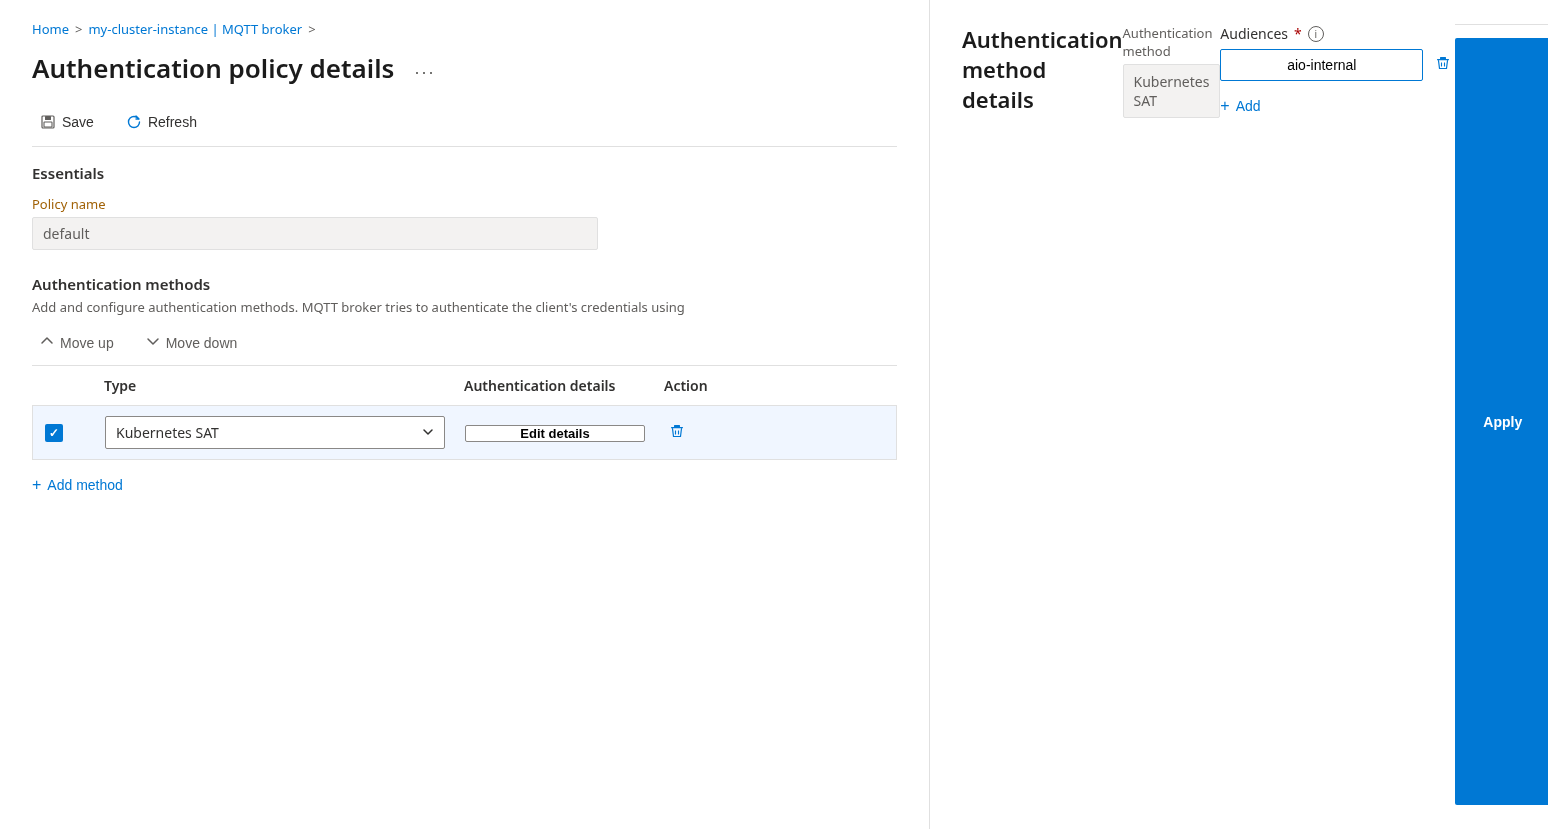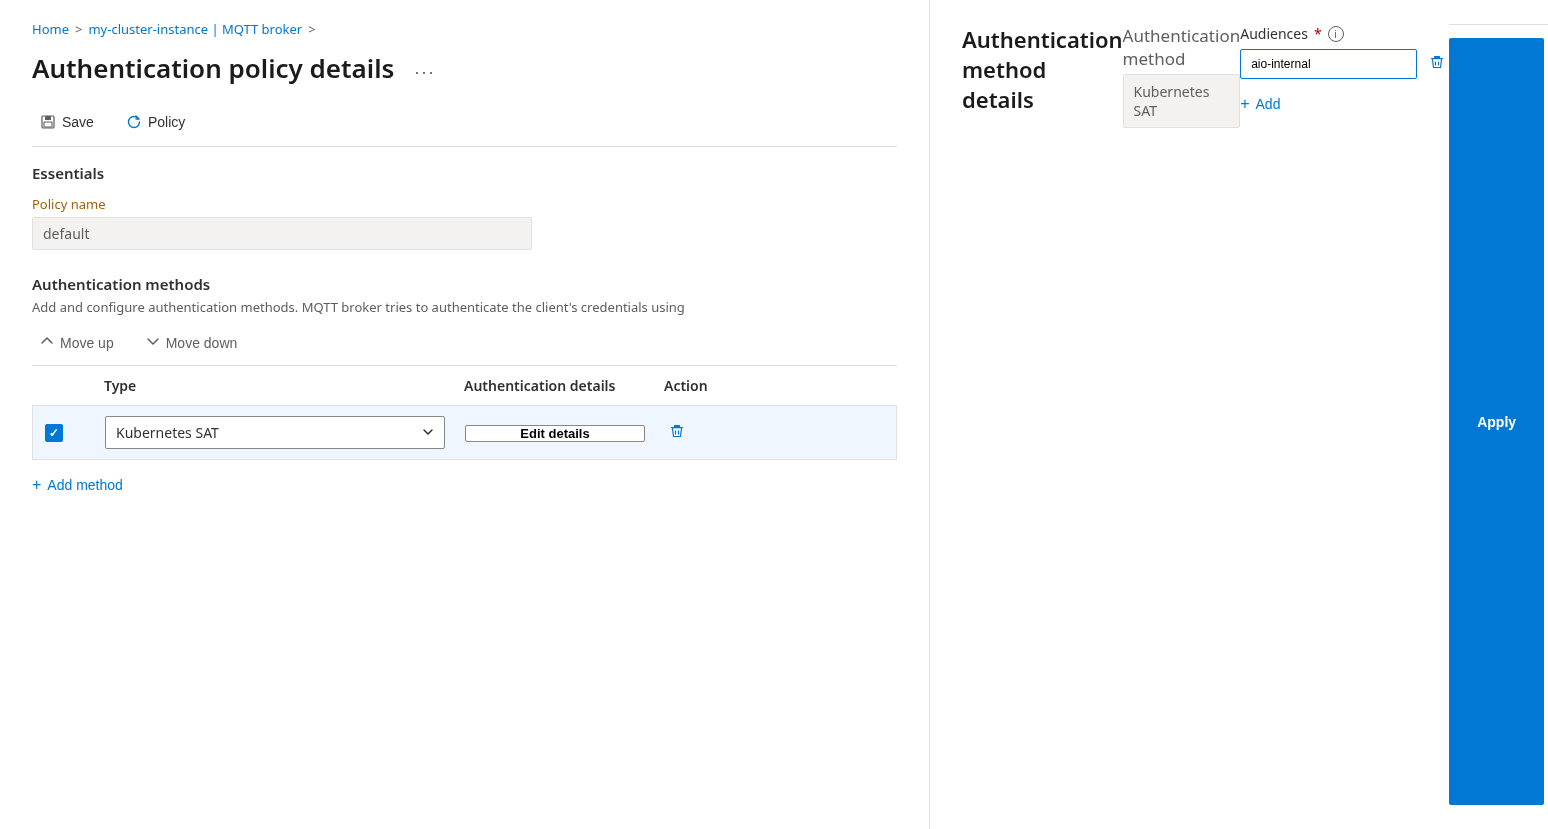--- a/index.html
+++ b/index.html
@@ -90,21 +90,21 @@
       color: #a16207;
       margin-bottom: 4px;
     }
     .field-readonly {
       background: #f3f2f1;
       border: 1px solid #e0e0e0;
       padding: 6px 10px;
       font-size: 14px;
       color: #605e5c;
       border-radius: 2px;
-      width: 500px;
+      width: 566px;
       margin-bottom: 20px;
     }
 
     .auth-methods-title {
       font-size: 15px;
       font-weight: 600;
       margin-bottom: 4px;
     }
     .auth-methods-desc {
       font-size: 13px;
@@ -224,21 +224,21 @@
     }
 
     .right-title {
       font-size: 22px;
       font-weight: 600;
       margin-bottom: 28px;
       color: #1b1b1b;
     }
 
     .right-field-label {
-      font-size: 17px;
+      font-size: 13px;
       color: #605e5c;
       margin-bottom: 4px;
     }
     .right-field-readonly {
       background: #f3f2f1;
       border: 1px solid #e0e0e0;
       padding: 7px 10px;
       font-size: 14px;
       color: #605e5c;
       border-radius: 2px;
@@ -269,23 +269,24 @@
     .audiences-input-row {
       display: flex;
       align-items: center;
       gap: 8px;
       margin-bottom: 12px;
     }
     .audiences-input {
       flex: 1;
       border: 1px solid #0078d4;
       padding: 7px 10px;
-      font-size: 12px;
+      font-size: 14px;
       border-radius: 2px;
       outline: none;
+      text-align: center;
     }
 
     .add-audience-btn {
       display: flex;
       align-items: center;
       gap: 6px;
       background: none;
       border: none;
       cursor: pointer;
       color: #0078d4;
@@ -355,21 +356,21 @@
       </span>
       <span>Save</span>
     </button>
     <button class="toolbar-btn">
       <span class="toolbar-icon">
         <svg width="16" height="16" viewBox="0 0 16 16" fill="none">
           <path d="M13.5 8A5.5 5.5 0 1 1 8 2.5c1.8 0 3.4.87 4.4 2.2" stroke="#0078d4" stroke-width="1.4" fill="none" stroke-linecap="round"></path>
           <polyline points="10,2 13,5 10,5" stroke="#0078d4" stroke-width="1.4" fill="none" stroke-linecap="round" stroke-linejoin="round"></polyline>
         </svg>
       </span>
-      <span>Policy</span>
+      <span>Refresh</span>
     </button>
   </div>
 
   <div style="margin-bottom:24px;">
     <div class="section-title">Essentials</div>
     <div class="field-label">Policy name</div>
     <div class="field-readonly">default</div>
   </div>
 
   <div>

